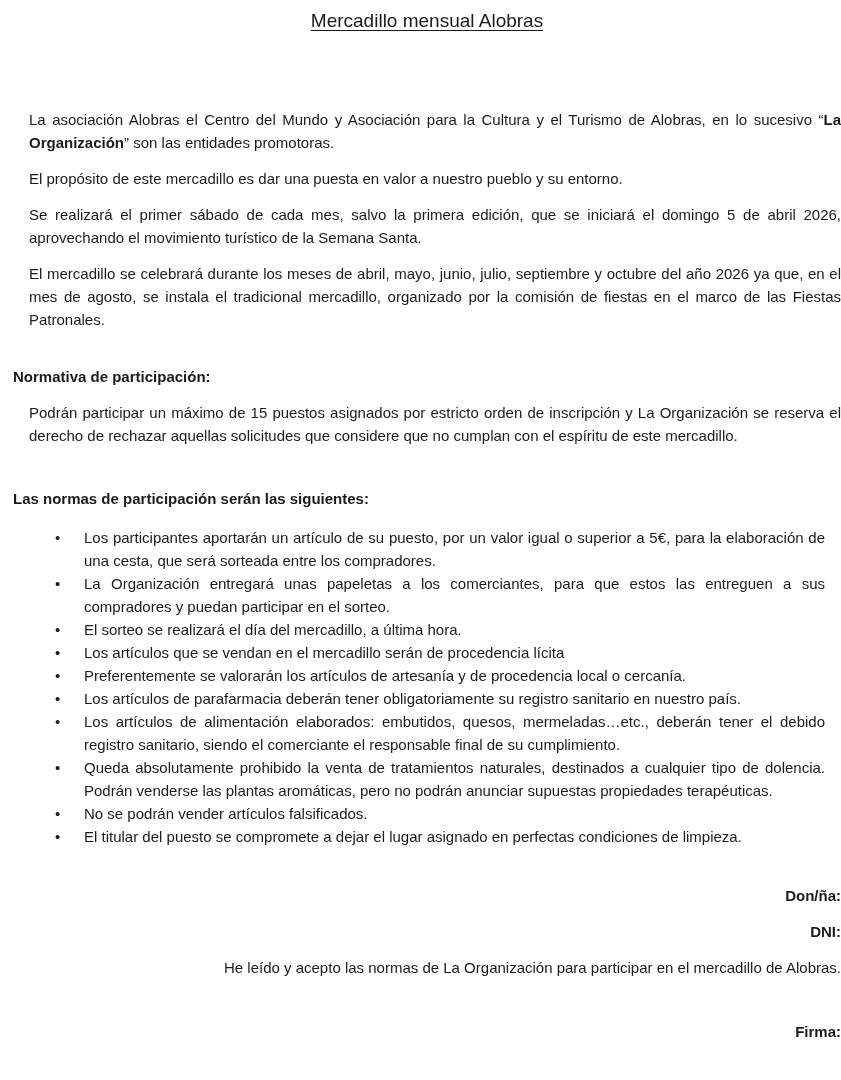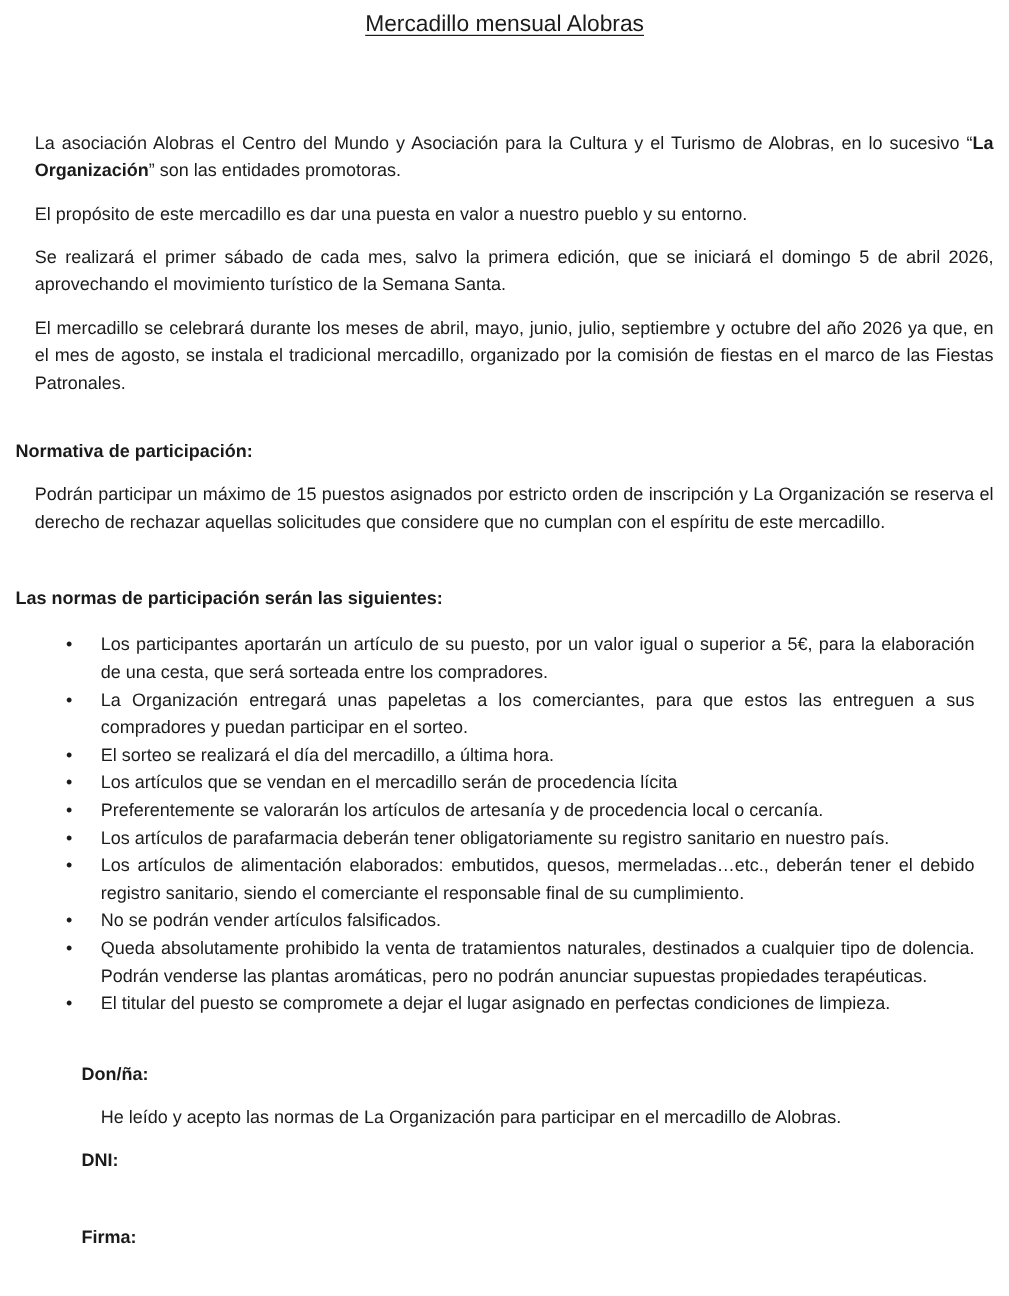--- a/index.html
+++ b/index.html
@@ -8,21 +8,21 @@
     background: #ffffff;
   }
   body {
     width: 841px;
     height: 1080px;
     overflow: hidden;
     font-family: "Liberation Sans", "DejaVu Sans", sans-serif;
     color: #1b1b1b;
   }
   .doc {
-    padding: 10px 13px 0 13px;
+    padding: 10px 0 0 13px;
     box-sizing: border-box;
   }
   .title {
     font-size: 19px;
     font-weight: normal;
     text-align: center;
     text-decoration: underline;
     text-underline-offset: 3px;
     margin: 0 0 76px 0;
     line-height: 22px;
@@ -58,21 +58,21 @@
     content: "\2022";
     position: absolute;
     left: -29px;
     top: 0;
     font-size: 15px;
   }
   .form {
     margin: 36px 0 0 55px;
   }
   .form .p {
-    text-align: left;
+    text-align: right;
   }
   .sig { margin-top: 41px; }
 </style>
 </head>
 <body>
 
 <div class="doc">
 
   <h1 class="title">Mercadillo mensual Alobras</h1>
 
@@ -91,25 +91,25 @@
   <p class="heading heading-normas">Las normas de participación serán las siguientes:</p>
 
   <ul class="rules">
     <li>Los participantes aportarán un artículo de su puesto, por un valor igual o superior a 5€, para la elaboración de una cesta, que será sorteada entre los compradores.</li>
     <li>La Organización entregará unas papeletas a los comerciantes, para que estos las entreguen a sus compradores y puedan participar en el sorteo.</li>
     <li>El sorteo se realizará el día del mercadillo, a última hora.</li>
     <li>Los artículos que se vendan en el mercadillo serán de procedencia lícita</li>
     <li>Preferentemente se valorarán los artículos de artesanía y de procedencia local o cercanía.</li>
     <li>Los artículos de parafarmacia deberán tener obligatoriamente su registro sanitario en nuestro país.</li>
     <li>Los artículos de alimentación elaborados: embutidos, quesos, mermeladas…etc., deberán tener el debido registro sanitario, siendo el comerciante el responsable final de su cumplimiento.</li>
+    <li>Queda absolutamente prohibido la venta de tratamientos naturales, destinados a cualquier tipo de dolencia. Podrán venderse las plantas aromáticas, pero no podrán anunciar supuestas propiedades terapéuticas.</li>
     <li>No se podrán vender artículos falsificados.</li>
-    <li>Queda absolutamente prohibido la venta de tratamientos naturales, destinados a cualquier tipo de dolencia. Podrán venderse las plantas aromáticas, pero no podrán anunciar supuestas propiedades terapéuticas.</li>
     <li>El titular del puesto se compromete a dejar el lugar asignado en perfectas condiciones de limpieza.</li>
   </ul>
 
   <div class="form">
     <p class="p heading">Don/ña:</p>
+    <p class="p heading">DNI:</p>
     <p class="p">He leído y acepto las normas de La Organización para participar en el mercadillo de Alobras.</p>
-    <p class="p heading">DNI:</p>
     <p class="p heading sig">Firma:</p>
   </div>
 
 </div>
 
 </body></html>

